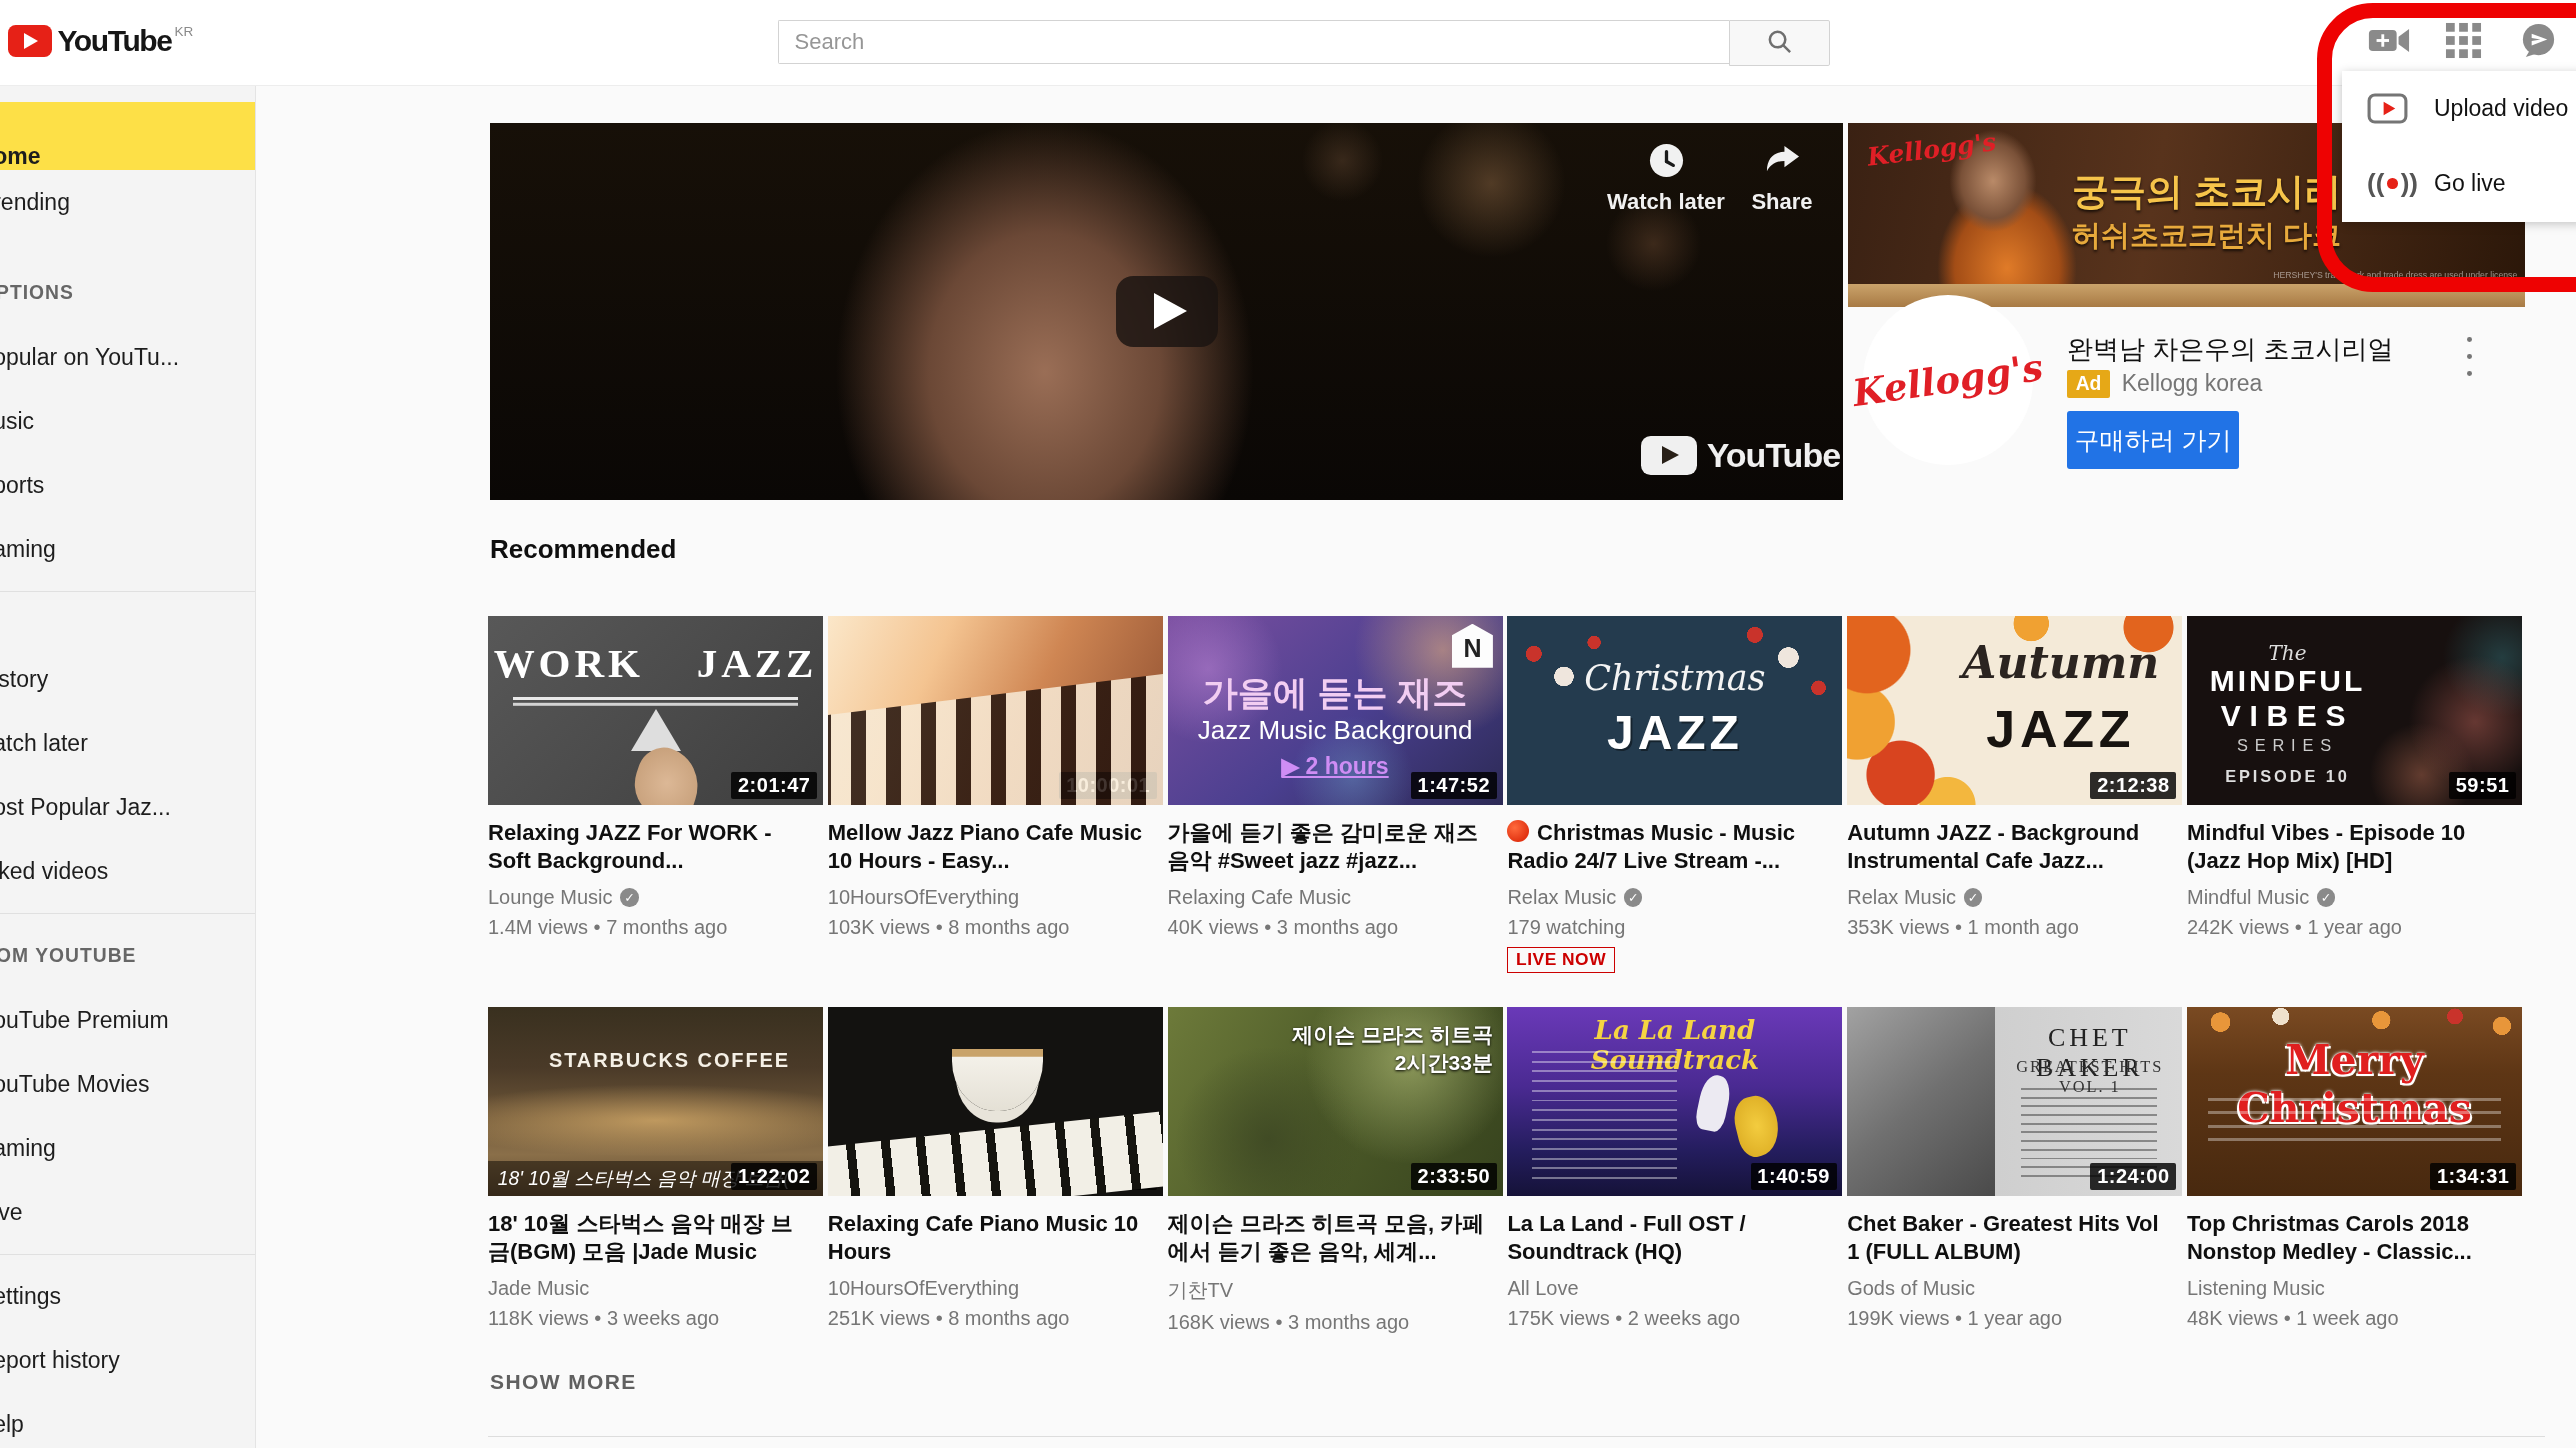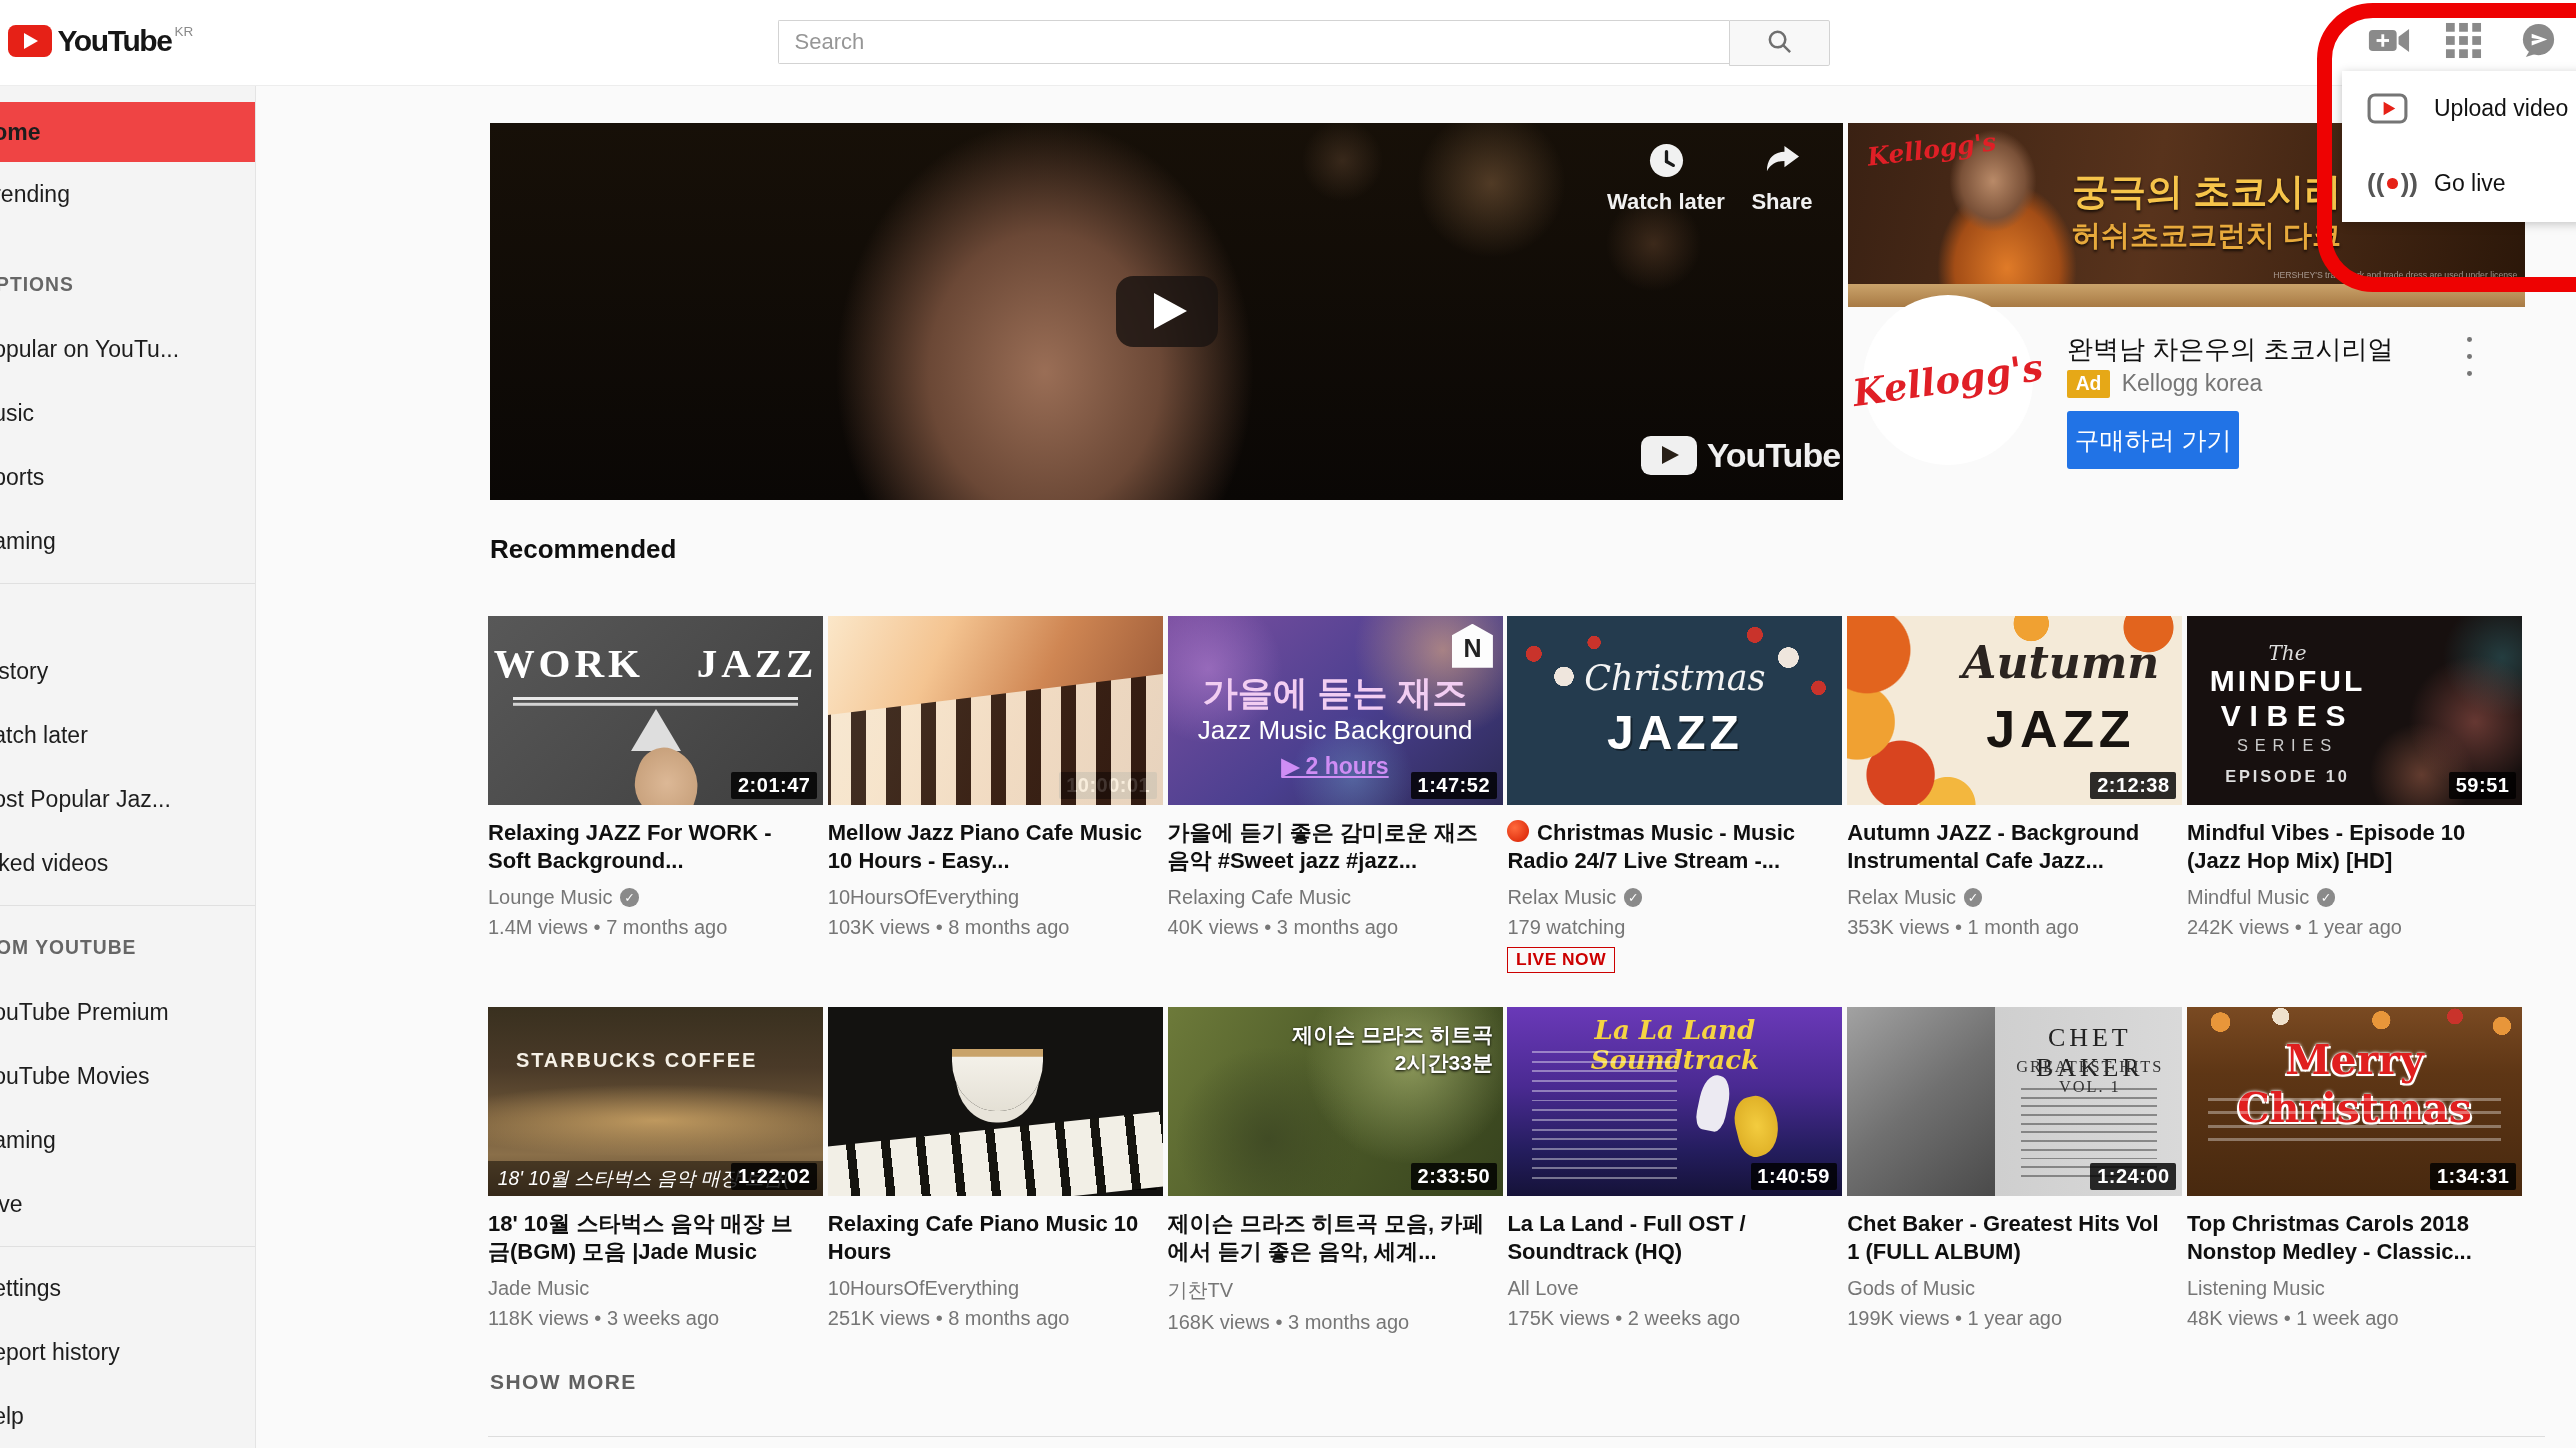--- a/index.html
+++ b/index.html
@@ -61,21 +61,21 @@
   .ad-title{position:absolute;left:219px;top:209px;font-size:26px;color:#111;white-space:nowrap;cursor:pointer;}
   .ad-row{position:absolute;left:219px;top:247px;display:flex;align-items:center;}
   .ad-badge{background:#e6a817;color:#fff;font-size:19.3px;font-weight:700;padding:2.9px 8.7px;border-radius:2px;}
   .ad-advertiser{font-size:23px;color:#757575;margin-left:11.6px;}
   .ad-cta{position:absolute;left:219px;top:288px;width:172px;height:58px;background:#2173e6;color:#fff;font-size:25px;display:flex;align-items:center;justify-content:center;border-radius:2.9px;cursor:pointer;}
   .ad-dots{position:absolute;left:607px;top:214px;width:29px;height:39px;display:flex;flex-direction:column;align-items:center;justify-content:space-between;cursor:pointer;}
   .ad-dots i{width:4.8px;height:4.8px;border-radius:50%;background:#757575;}
   
   .sidebar{position:absolute;left:0;top:85px;width:255px;height:1364px;background:#f4f4f4;border-right:1px solid #e4e4e4;overflow:hidden;z-index:10;}
   .sb-item{height:64px;display:flex;align-items:center;font-size:23px;color:#1d1d1d;margin-left:-6.8px;cursor:pointer;white-space:nowrap;}
-  .sb-item.active{background:#ef4444;font-weight:700;height:60px;margin-left:0;padding-left:0;}
+  .sb-item.active{background:#fde047;font-weight:700;height:68px;margin-left:0;padding-left:0;align-items:flex-end;}
   .sb-item.active span{margin-left:-6.8px;}
   .sb-header{height:64px;display:flex;align-items:center;font-size:19.3px;font-weight:700;letter-spacing:1px;color:#666;margin-left:-3.9px;white-space:nowrap;}
   .sb-divider{border-top:1px solid #e0e0e0;margin:9.7px 0;}
   .sb-gap{height:46px;}
   .sb-gap-sm{height:27px;}
   .sb-pad{height:17.4px;}
   
   .section-title{position:absolute;left:490px;top:534px;font-size:26px;font-weight:700;color:#0f0f0f;}
   .vrow{position:absolute;left:488px;display:flex;gap:4.8px;}
   .row1{top:616px;} .row2{top:1007px;}
@@ -124,21 +124,21 @@
     #f4ead8;}
   .au-script{top:21px;left:100px;right:7.7px;text-align:center;font-family:"DejaVu Serif",serif;font-style:italic;font-weight:700;color:#2b2420;font-size:44px;}
   .au-big{top:83px;left:100px;right:7.7px;text-align:center;font-weight:800;font-size:52px;color:#181410;letter-spacing:4.8px;}
   .t-mindful{background:radial-gradient(92px at 86% 56%, rgba(180,95,85,.5), transparent 72%),radial-gradient(72px at 70% 84%, rgba(210,125,95,.4), transparent 72%),radial-gradient(82px at 94% 22%, rgba(60,145,155,.35), transparent 72%),#17100f;}
   .mv-the{top:25px;left:0;width:60%;text-align:center;color:#ddd;font-style:italic;font-family:"DejaVu Serif",serif;font-size:20px;}
   .mv-l1{top:48px;left:0;width:60%;text-align:center;font-size:30px;letter-spacing:2.9px;color:#fff;font-weight:700;}
   .mv-l2{top:83px;left:0;width:60%;text-align:center;font-size:30px;letter-spacing:8.7px;color:#fff;font-weight:700;}
   .mv-l3{top:120px;left:0;width:60%;text-align:center;font-size:16.4px;letter-spacing:6.8px;color:#ccc;}
   .mv-l4{top:151px;left:0;width:60%;text-align:center;font-size:16.4px;letter-spacing:2.9px;color:#ddd;font-weight:700;}
   .t-starbucks{background:radial-gradient(309px 48px at 50% 60%, rgba(255,205,125,.55), transparent 75%),linear-gradient(#39301f 0%,#4a3a28 32%,#6d5638 58%,#8a6f49 78%,#5e4930 100%);}
-  .sb-sign{top:42px;left:0;right:0;text-align:left;color:#f5f0e6;font-size:20px;font-weight:700;letter-spacing:1.9px;padding-left:28px;}
+  .sb-sign{top:42px;left:0;right:0;text-align:center;color:#f5f0e6;font-size:20px;font-weight:700;letter-spacing:1.9px;padding-left:28px;}
   .sb-caption{bottom:0;left:0;right:0;height:35px;background:rgba(20,14,8,.55);color:#fff;font-size:19.3px;font-style:italic;line-height:35px;padding-left:9.7px;}
   .t-coffeepiano{background:#131210;}
   .t-coffeepiano::before{content:"";position:absolute;left:124px;top:42px;width:91px;height:62px;background:linear-gradient(#f6f3ec,#e4e0d5);border-radius:0 0 44px 44px / 0 0 50px 50px;box-shadow:0 15.5px 0 -3.9px #e8e4da, inset 0 7.7px 0 #c9a36a;}
   .t-coffeepiano::after{content:"";position:absolute;left:-12%;right:-12%;bottom:-7.7px;height:75px;background:repeating-linear-gradient(90deg,#f2efe6 0 26px,#15140f 26px 35px);transform:rotate(-6deg);}
   .t-mraz{background:radial-gradient(145px at 72% 28%, rgba(225,235,155,.45), transparent 72%),radial-gradient(116px at 30% 70%, rgba(60,70,35,.8), transparent 80%),linear-gradient(120deg,#6d7a3a,#4c5a28 50%,#37431e);}
   .jm-l1{top:13.5px;right:9.7px;color:#fff;font-size:21px;font-weight:700;text-shadow:0 1px 2.9px #000;}
   .jm-l2{top:42px;right:9.7px;color:#fff;font-size:21px;font-weight:700;text-shadow:0 1px 2.9px #000;}
   .t-lalaland{background:linear-gradient(#6a39b8 0%,#4a2a92 42%,#241d5e 76%,#151238 100%);}
   .t-lalaland::before{content:"";position:absolute;right:114px;top:68px;width:29px;height:56px;background:#eceaf2;border-radius:45% 45% 30% 30%;transform:rotate(12deg);}
   .t-lalaland::after{content:"";position:absolute;right:64px;top:89px;width:42px;height:60px;background:radial-gradient(#f3cc3f,#d9a81f);border-radius:50% 50% 65% 40%;transform:rotate(-14deg);}

